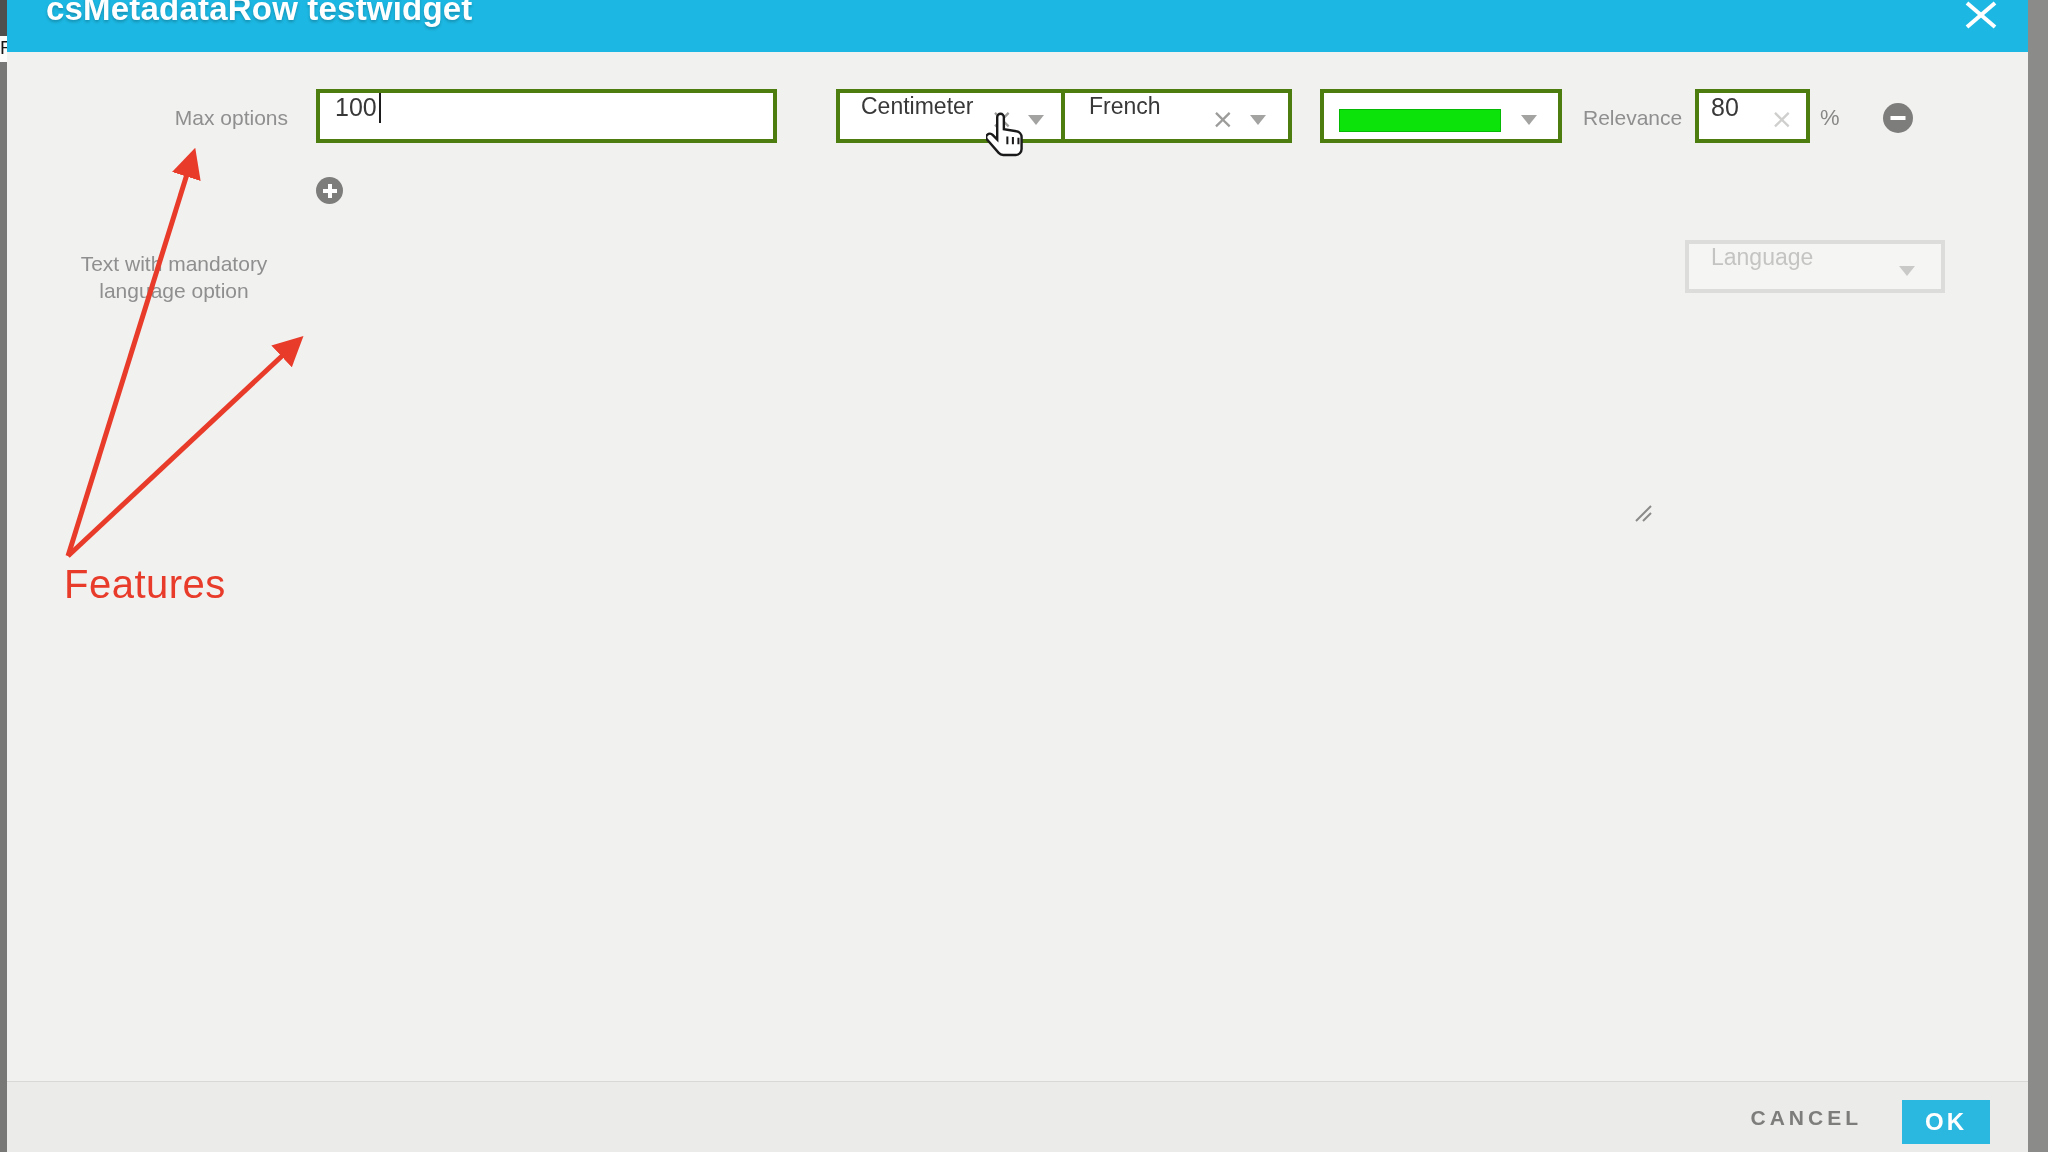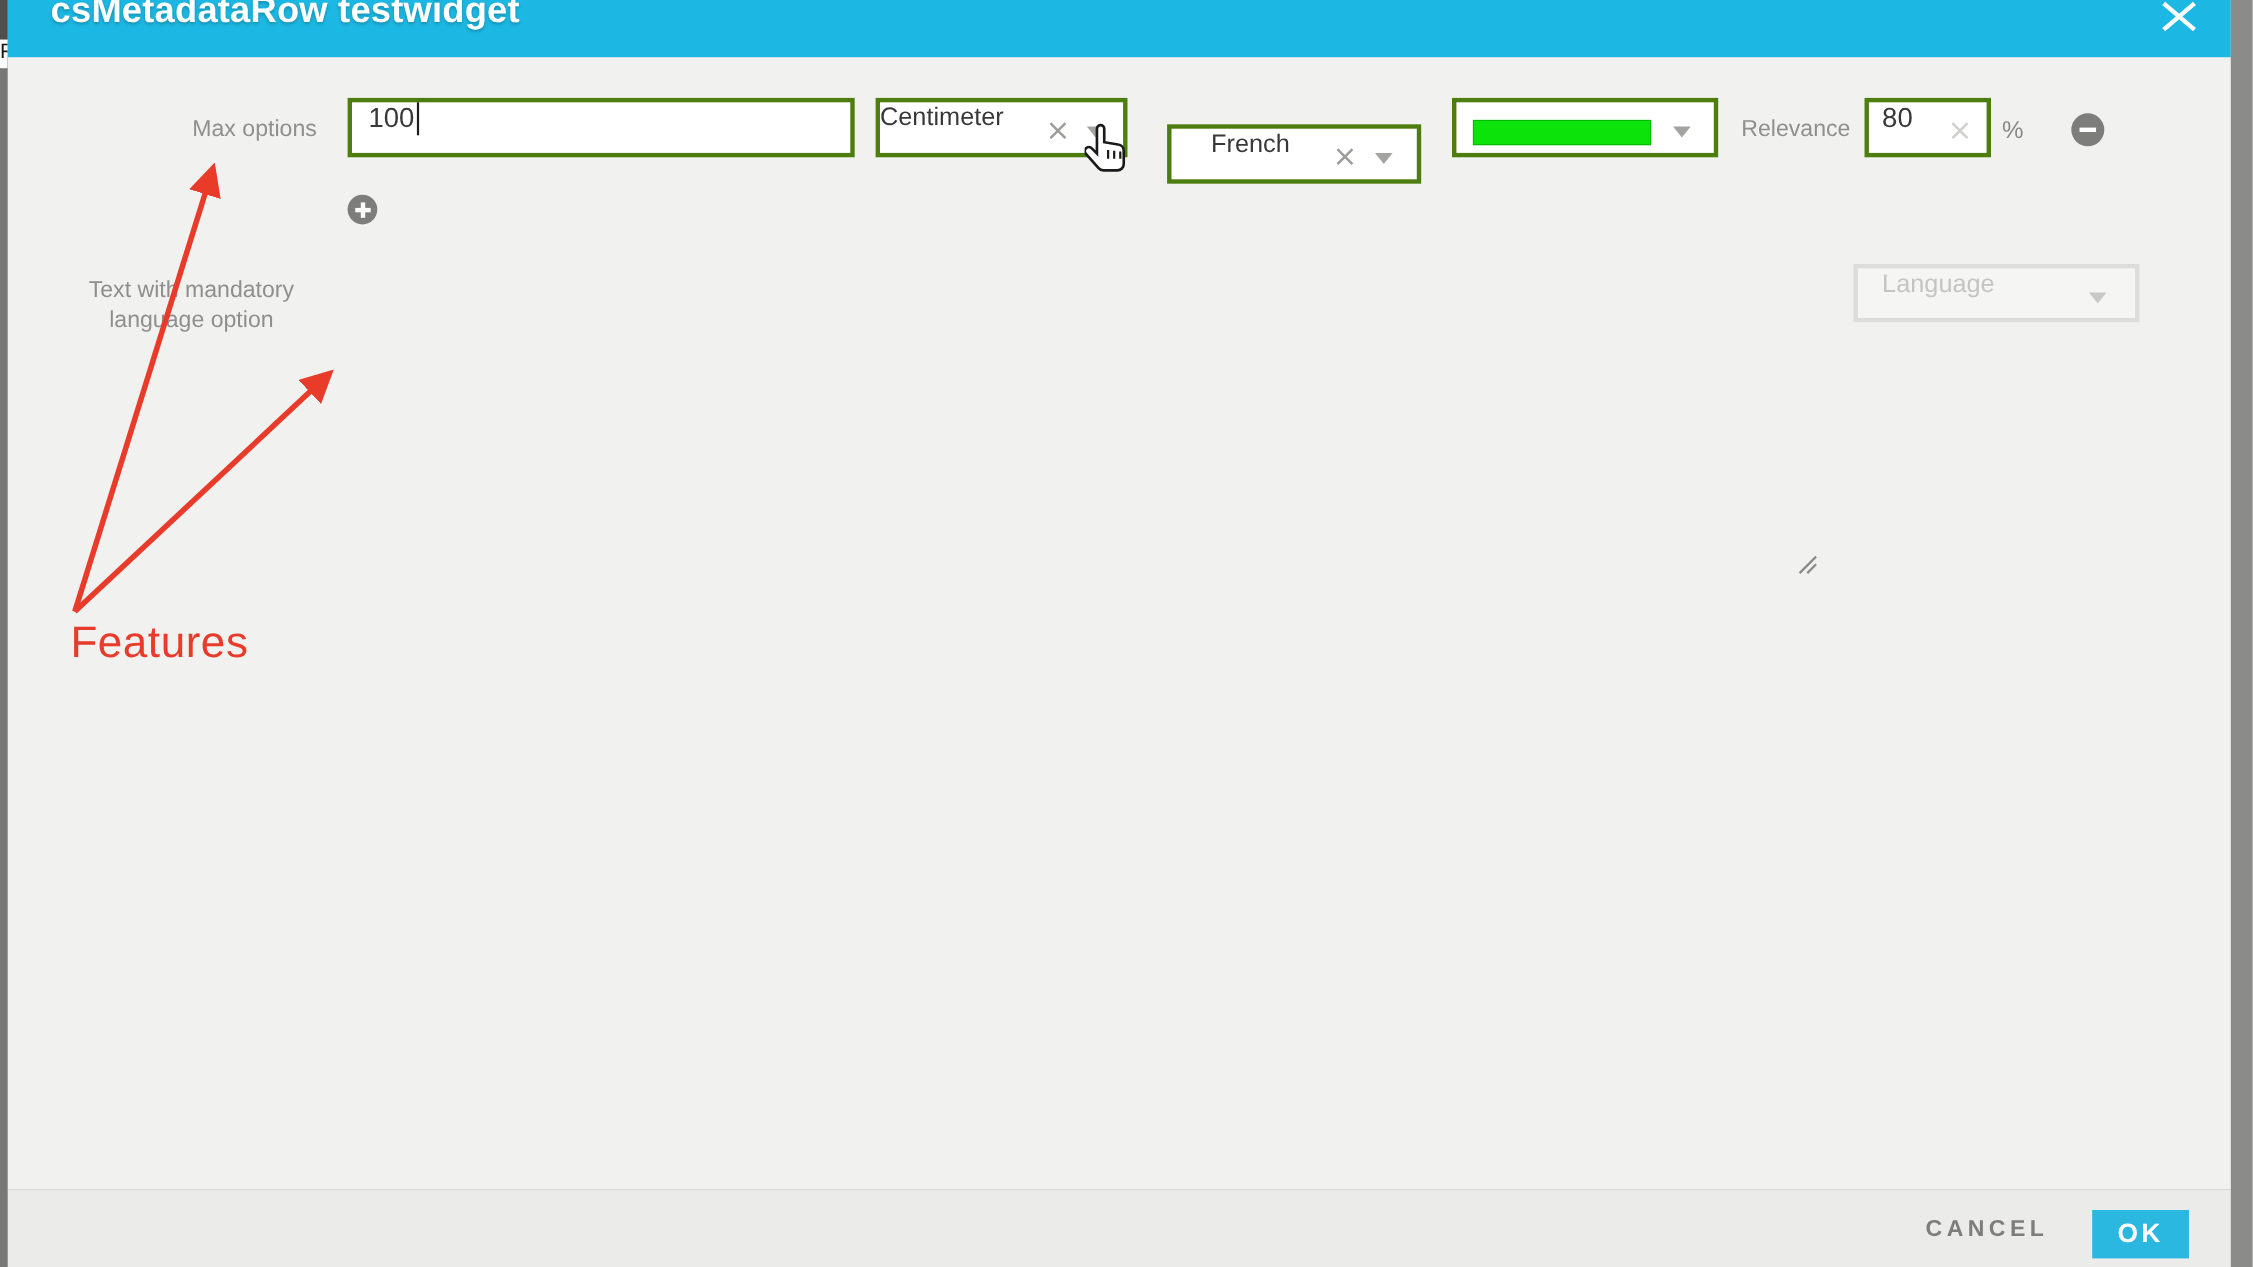--- a/index.html
+++ b/index.html
@@ -21,24 +21,24 @@
   .box{position:absolute;box-sizing:border-box;background:#fff;border:4px solid #4d7c0f;height:54px;display:flex;}
   .field-label{position:absolute;color:#8f8f8f;font-size:21px;white-space:nowrap;}
   .val{font-size:23px;color:#383838;white-space:nowrap;}
   .caret{display:inline-block;width:2px;height:30px;background:#1d1d1d;margin-left:2px;}
   .clear-x{font-family:"DejaVu Sans",sans-serif;font-size:27px;color:#9c9c9b;line-height:1;cursor:pointer;}
   .tri{width:0;height:0;border-left:8px solid transparent;border-right:8px solid transparent;border-top:10px solid #a3a3a2;cursor:pointer;}
   .tri.light{border-top-color:#c9c9c8;}
 
   .max-input{left:316px;top:89px;width:461px;padding-left:15px;}
   .max-input .val{font-size:25px;}
-  .unit-select{left:796px;top:89px;width:229px;}
+  .unit-select{left:836px;top:89px;width:229px;padding-left:21px;}
   .unit-select .clear-x{position:absolute;right:48px;top:12px;}
   .unit-select .tri{position:absolute;right:17px;top:22px;}
-  .french-select{left:1061px;top:89px;width:231px;padding-left:36px;margin-top:24px;}
+  .french-select{left:1061px;top:89px;width:231px;padding-left:24px;}
   .french-select .clear-x{position:absolute;right:54px;top:12px;}
   .french-select .tri{position:absolute;right:22px;top:22px;}
   .color-select{left:1320px;top:89px;width:242px;}
   .swatch{position:absolute;left:15px;top:16px;width:162px;height:23px;background:var(--swatch-green,#0ce30b);border:1px solid rgba(0,150,0,.55);box-sizing:border-box;}
   .color-select .tri{position:absolute;right:21px;top:22px;}
   .rel-input{left:1695px;top:89px;width:115px;padding-left:12px;}
   .rel-input .val{font-size:25px;}
   .rel-input .clear-x{position:absolute;right:13px;top:12px;color:#cfcfce;}
 
   .minus-btn,.plus-btn{position:absolute;border:none;border-radius:50%;background:#7d7d7c;cursor:pointer;padding:0;}

